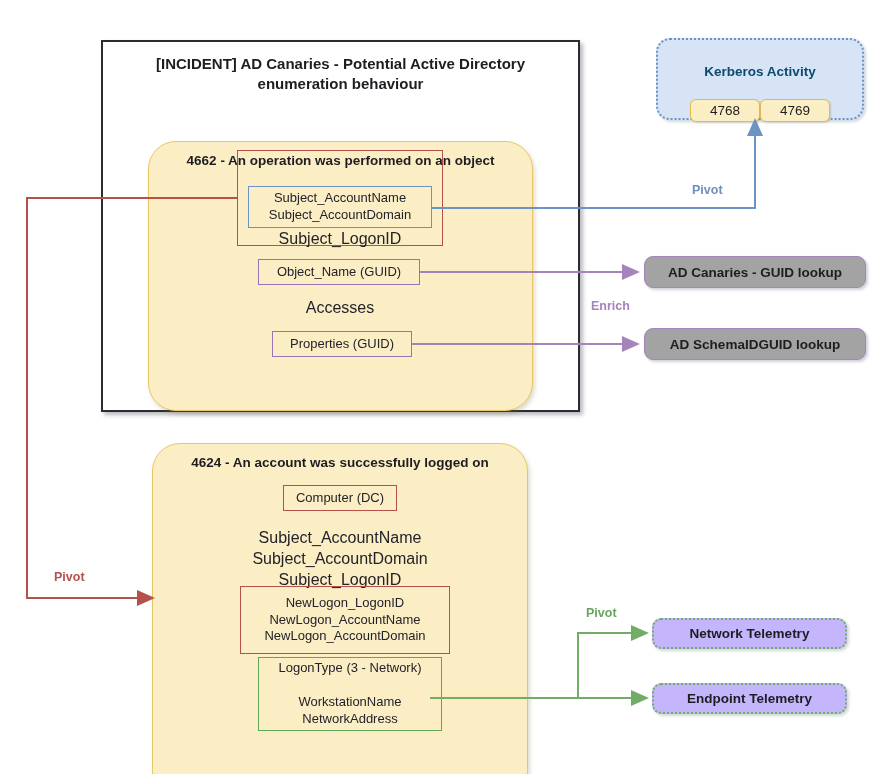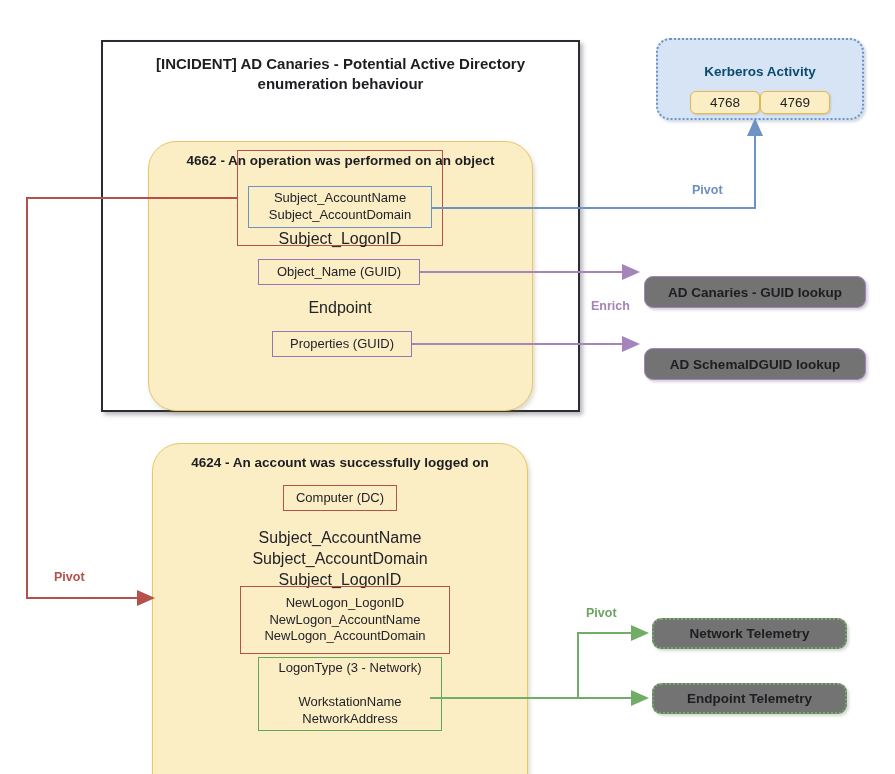--- a/index.html
+++ b/index.html
@@ -88,47 +88,46 @@
   
   .pill {
     position: absolute;
     display: flex; align-items: center; justify-content: center;
     font-size: 13.5px; font-weight: bold;
     color: #1d1d22;
     border-radius: 9px;
     z-index: 4;
   }
   .pill-purple {
-    background: #737373;
+    background: #a3a3a3;
     border: 1.6px solid #a583bb;
     box-shadow: 2px 2px 3px rgba(110,90,125,0.30);
-    margin-top: 20px;
   }
   .pill-green {
-    background: #737373;
+    background: #c4b5fd;
     border: 2px dotted #72ad68;
     box-shadow: 2px 2px 3px rgba(90,130,85,0.28);
   }
   .pill-blue {
     background: #d6e4f6;
     border: 2px dotted #6d93c4;
     border-radius: 14px;
     box-shadow: 2px 2px 3px rgba(90,115,150,0.28);
     display: block;
     z-index: 4;
   }
   .kerb-title {
     text-align: center;
     font-size: 13.5px; font-weight: bold;
     color: #0c4a6e;
     margin-top: 24px;
   }
   .kerb-codes {
     display: flex; justify-content: center; 
-    margin-top: 12px;
+    margin-top: 20px;
   }
   .kcode {
     background: #fceec4;
     border: 1.6px solid #e0b94f;
     border-radius: 6px;
     font-size: 13.5px;
     color: #1d1d22;
     padding: 3px 19px;
     box-shadow: 1px 1px 2px rgba(140,120,60,0.25);
   }
@@ -211,21 +210,21 @@
 
   <div class="plaintext" style="left:248px; top:229px; width:184px;">
     <span>Subject_LogonID</span>
   </div>
 
   <div class="fieldbox fb-purple" style="left:258px; top:259px; width:162px; height:26px;">
     <div>Object_Name (GUID)</div>
   </div>
 
   <div class="plaintext" style="left:248px; top:298px; width:184px;">
-    <span>Endpoint</span>
+    <span>Accesses</span>
   </div>
 
   <div class="fieldbox fb-purple" style="left:272px; top:331px; width:140px; height:26px;">
     <div>Properties (GUID)</div>
   </div>
 
   <div class="node ycard" style="left:152px; top:443px; width:376px; height:378px;">
     <div class="ycard-title">4624 - An account was successfully logged on</div>
   </div>
 

